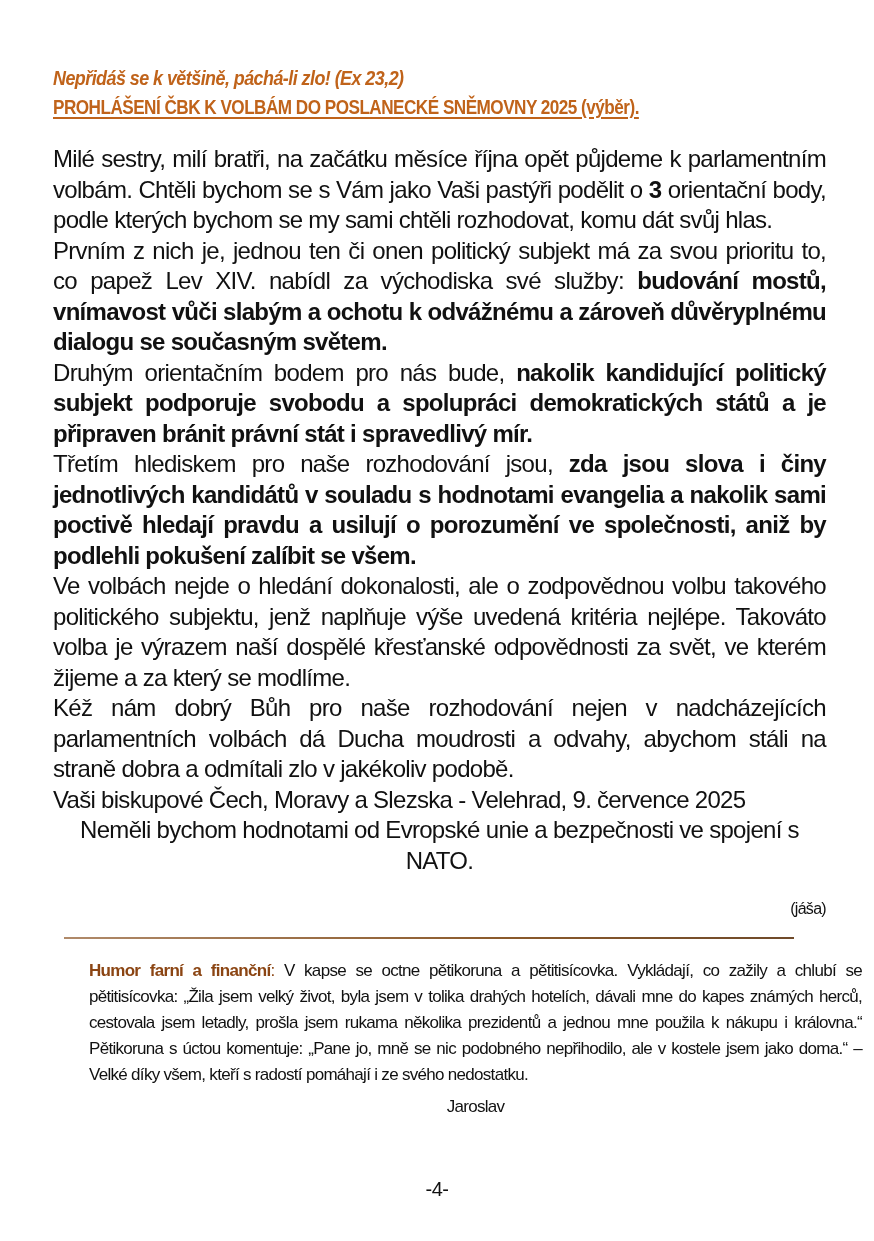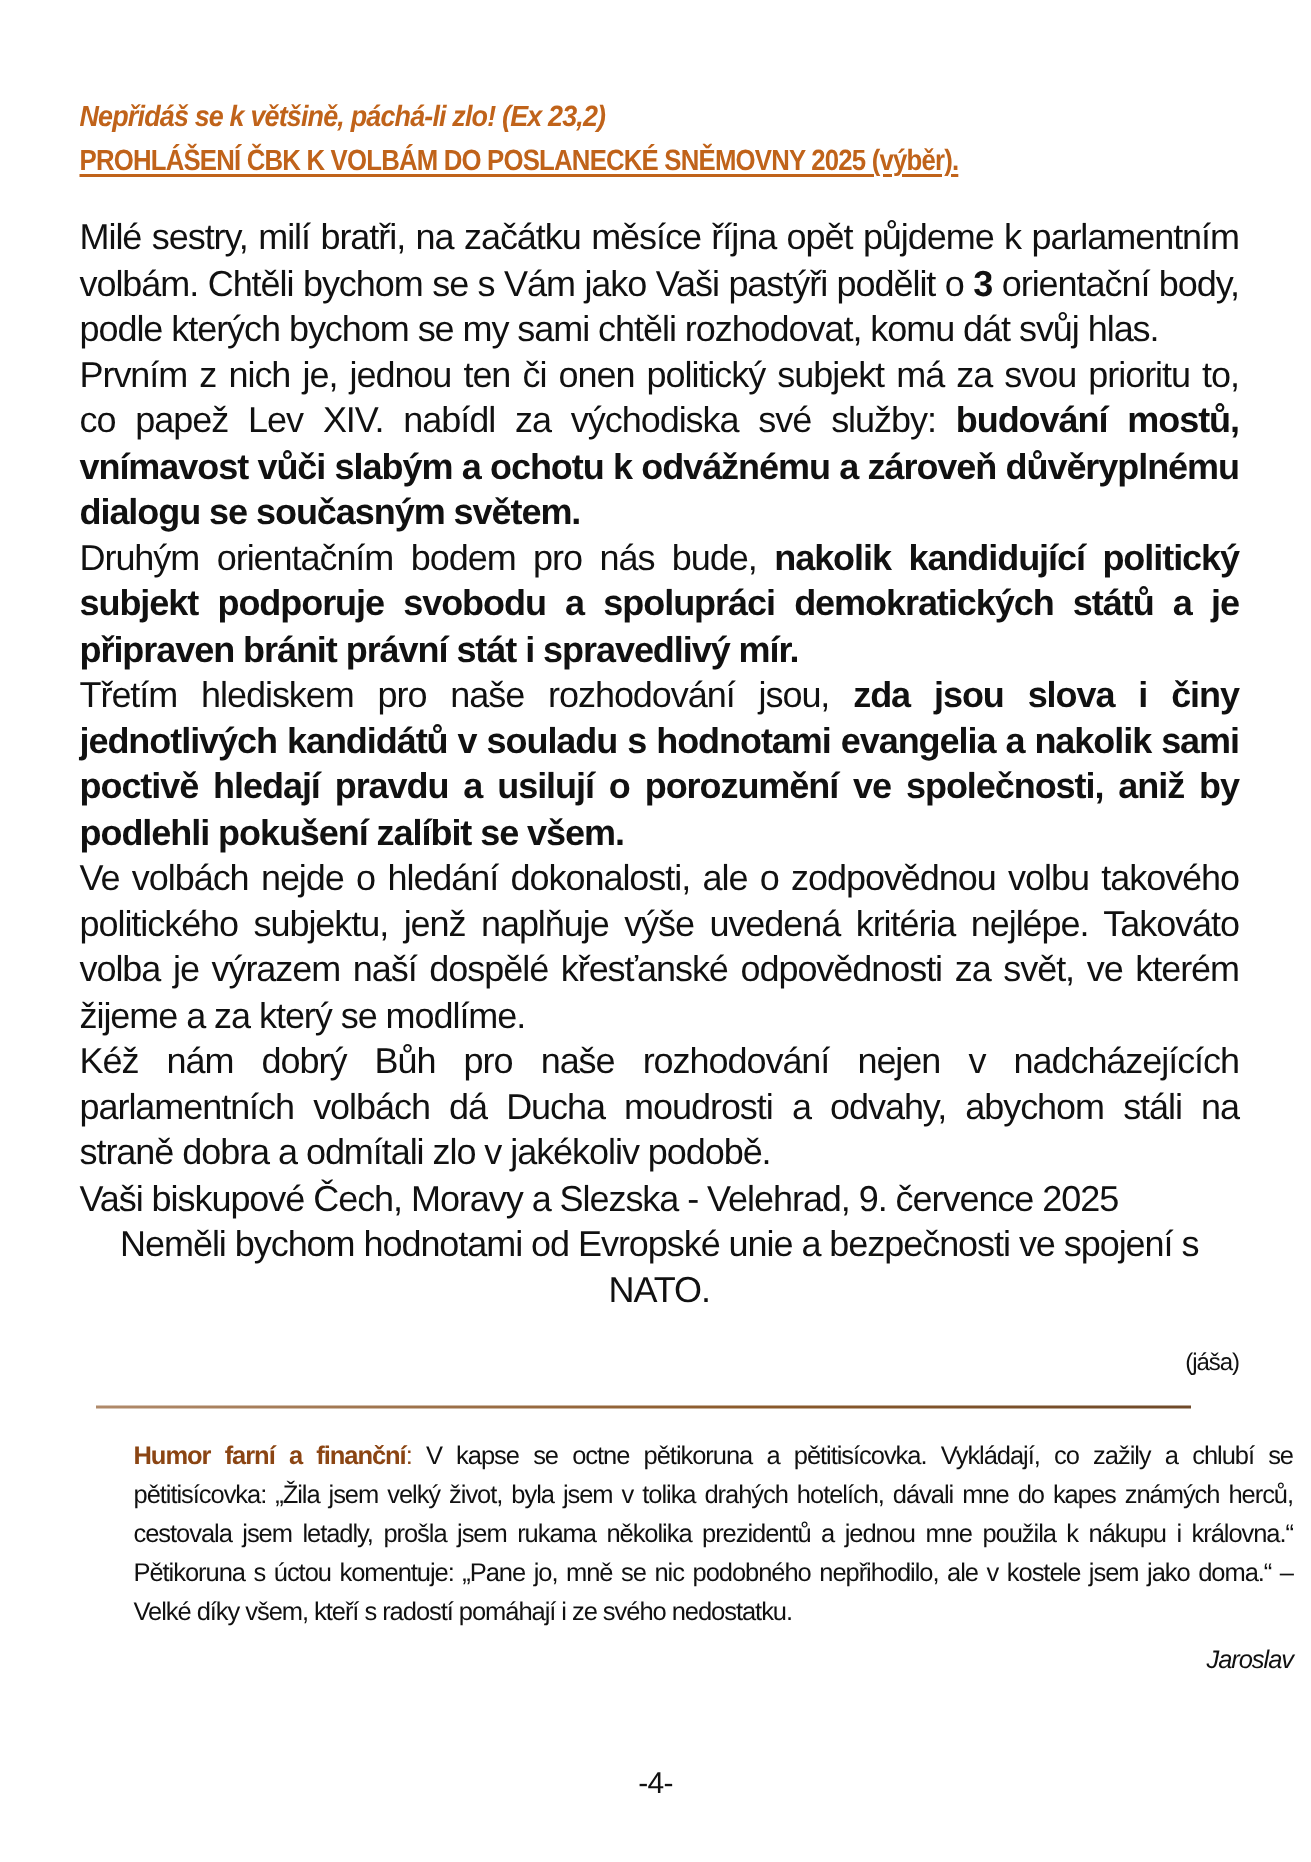--- a/index.html
+++ b/index.html
@@ -15,21 +15,21 @@
           letter-spacing: -0.7px; }
   .body p { margin: 0; }
   .body b { font-weight: bold; }
   .center { text-align: center; }
   .signature { margin-top: 24px; font-size: 16px; text-align: right; letter-spacing: -0.7px; }
   .divider { position: absolute; left: 64px; top: 937px; width: 730px; height: 2px;
              background: linear-gradient(to right, #b08a6a, #8b5a2b 60%, #6f4a2a); }
   .humor { position: absolute; left: 53px; top: 958px; width: 773px; font-size: 17px; line-height: 26px;
            letter-spacing: -0.7px; margin-left: 36px; }
   .humor-label { color: #8b4513; font-weight: bold; }
-  .humor-sign { text-align: right; margin-top: 6px; font-style: italic; }
+  .humor-sign { text-align: center; margin-top: 6px; }
   .page-number { position: absolute; top: 1178px; left: 0; width: 874px; text-align: center; font-size: 20px; letter-spacing: -0.5px; }
 </style>
 </head>
 <body>
 
 <div class="page">
   <div class="subtitle">Nepřidáš se k většině, páchá-li zlo! (Ex 23,2)</div>
   <div class="title">PROHLÁŠENÍ ČBK K VOLBÁM DO POSLANECKÉ SNĚMOVNY 2025 (výběr).</div>
 
   <div class="body">

